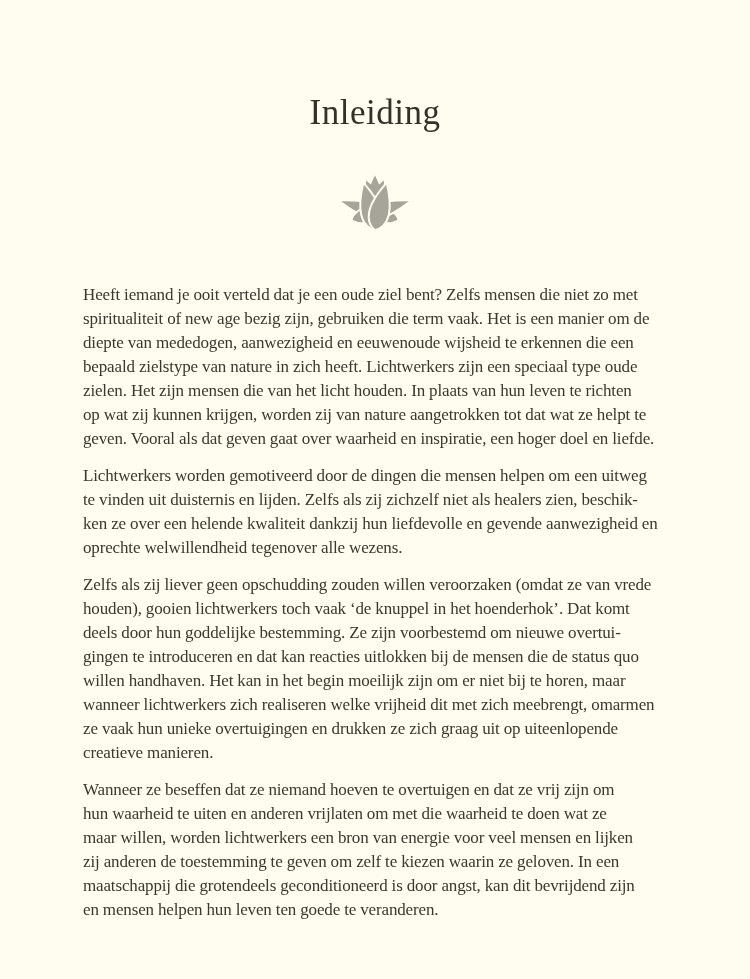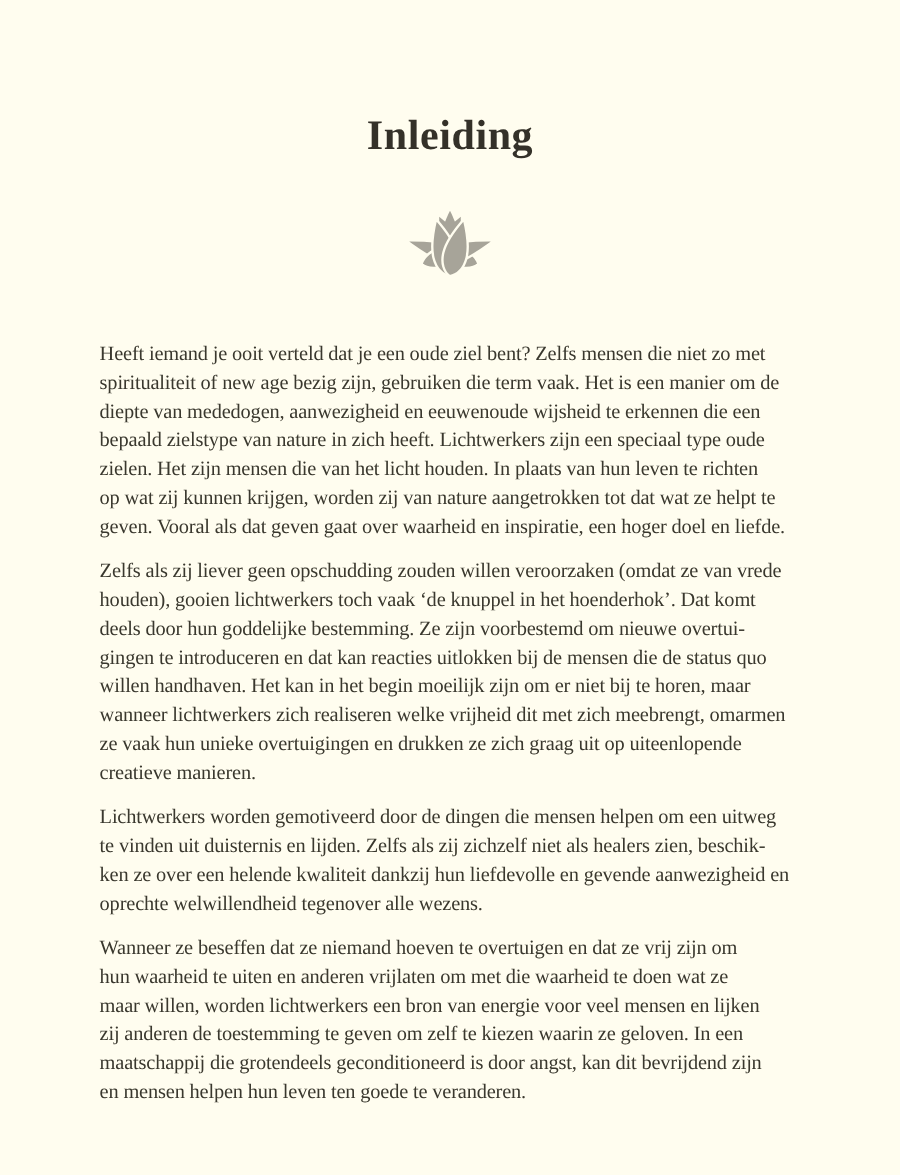--- a/index.html
+++ b/index.html
@@ -16,21 +16,21 @@
     font-family: "Liberation Serif", "DejaVu Serif", serif;
   }
   .chapter-title {
     position: absolute;
     top: 92px;
     left: 0;
     width: 100%;
     margin: 0;
     text-align: center;
     font-size: 35px;
-    font-weight: bold;
+    font-weight: normal;
     letter-spacing: 0.5px;
     color: #343129;
     line-height: 42px;
   }
   .lotus-wrap {
     position: absolute;
     top: 171px;
     left: 50%;
     transform: translateX(-50%);
     width: 88px;
@@ -81,32 +81,32 @@
   </div>
 
   <div class="body-text">
     <p class="para">Heeft iemand je ooit verteld dat je een oude ziel bent? Zelfs mensen die niet zo met
 spiritualiteit of new age bezig zijn, gebruiken die term vaak. Het is een manier om de
 diepte van mededogen, aanwezigheid en eeuwenoude wijsheid te erkennen die een
 bepaald zielstype van nature in zich heeft. Lichtwerkers zijn een speciaal type oude
 zielen. Het zijn mensen die van het licht houden. In plaats van hun leven te richten
 op wat zij kunnen krijgen, worden zij van nature aangetrokken tot dat wat ze helpt te
 geven. Vooral als dat geven gaat over waarheid en inspiratie, een hoger doel en liefde.</p>
+    <p class="para">Lichtwerkers worden gemotiveerd door de dingen die mensen helpen om een uitweg
+te vinden uit duisternis en lijden. Zelfs als zij zichzelf niet als healers zien, beschik-
+ken ze over een helende kwaliteit dankzij hun liefdevolle en gevende aanwezigheid en
+oprechte welwillendheid tegenover alle wezens.</p>
     <p class="para">Zelfs als zij liever geen opschudding zouden willen veroorzaken (omdat ze van vrede
 houden), gooien lichtwerkers toch vaak ‘de knuppel in het hoenderhok’. Dat komt
 deels door hun goddelijke bestemming. Ze zijn voorbestemd om nieuwe overtui-
 gingen te introduceren en dat kan reacties uitlokken bij de mensen die de status quo
 willen handhaven. Het kan in het begin moeilijk zijn om er niet bij te horen, maar
 wanneer lichtwerkers zich realiseren welke vrijheid dit met zich meebrengt, omarmen
 ze vaak hun unieke overtuigingen en drukken ze zich graag uit op uiteenlopende
 creatieve manieren.</p>
-    <p class="para">Lichtwerkers worden gemotiveerd door de dingen die mensen helpen om een uitweg
-te vinden uit duisternis en lijden. Zelfs als zij zichzelf niet als healers zien, beschik-
-ken ze over een helende kwaliteit dankzij hun liefdevolle en gevende aanwezigheid en
-oprechte welwillendheid tegenover alle wezens.</p>
     <p class="para">Wanneer ze beseffen dat ze niemand hoeven te overtuigen en dat ze vrij zijn om
 hun waarheid te uiten en anderen vrijlaten om met die waarheid te doen wat ze
 maar willen, worden lichtwerkers een bron van energie voor veel mensen en lijken
 zij anderen de toestemming te geven om zelf te kiezen waarin ze geloven. In een
 maatschappij die grotendeels geconditioneerd is door angst, kan dit bevrijdend zijn
 en mensen helpen hun leven ten goede te veranderen.</p>
   </div>
 
 </div>
 

